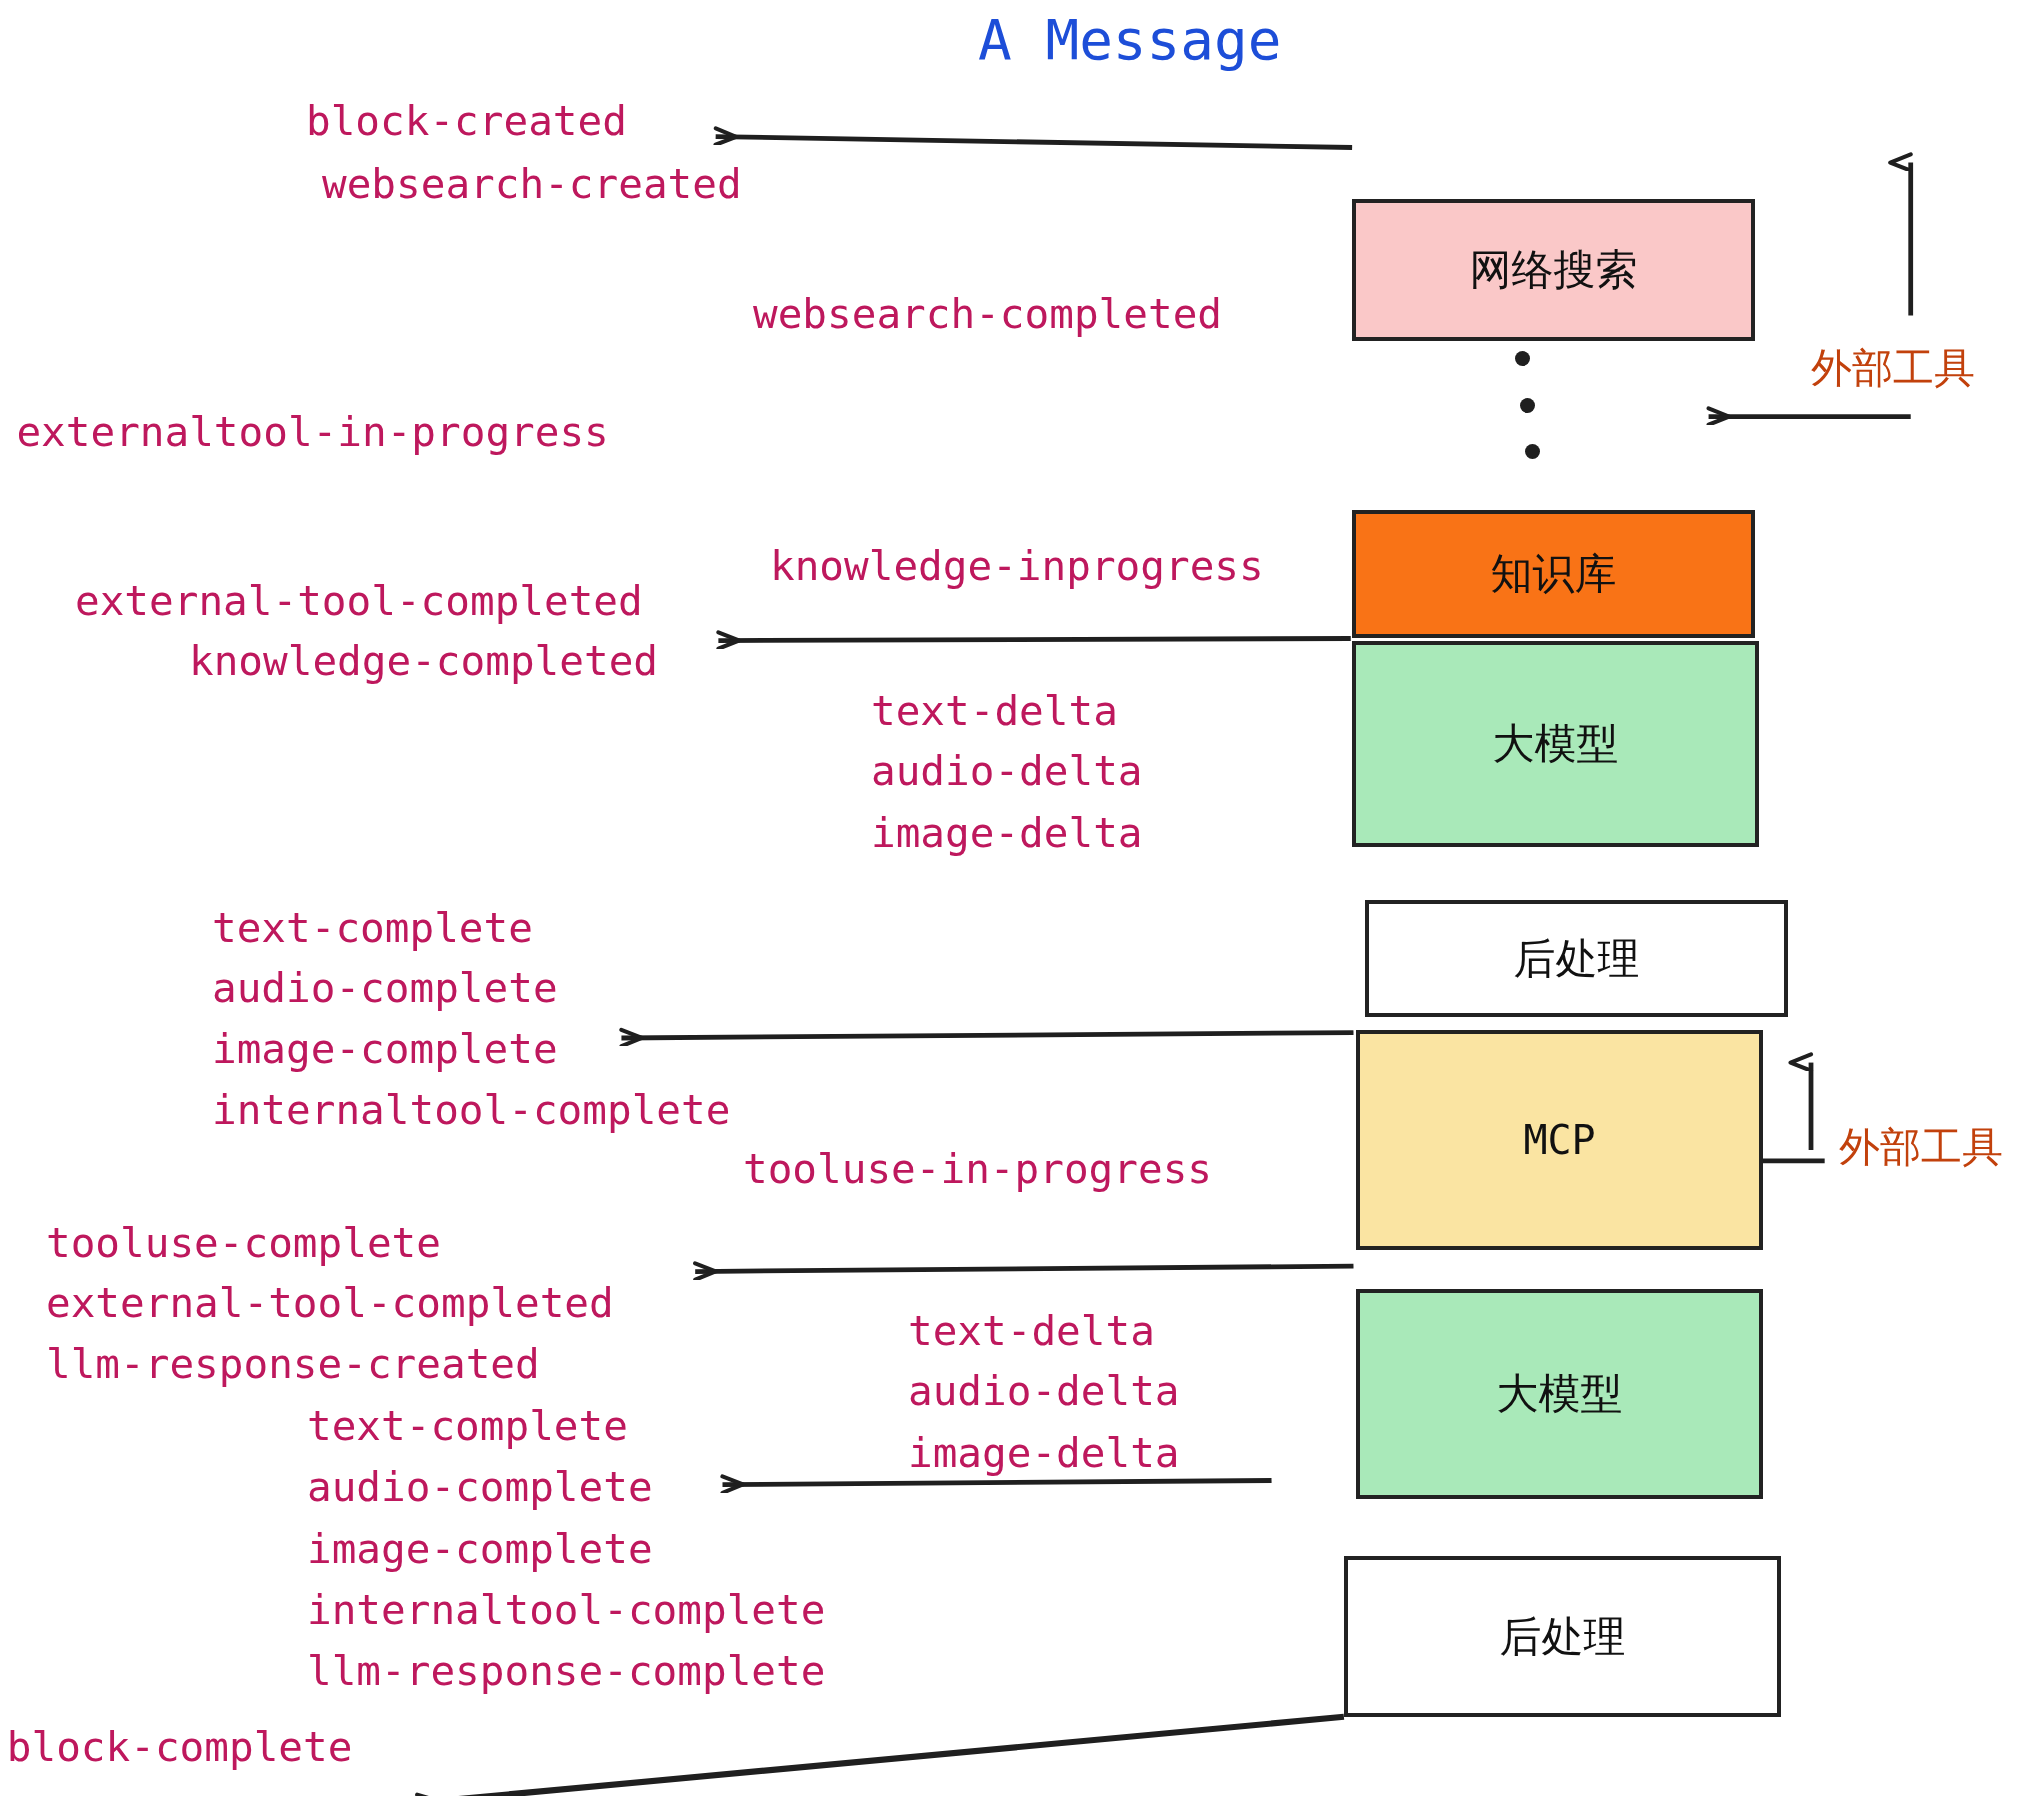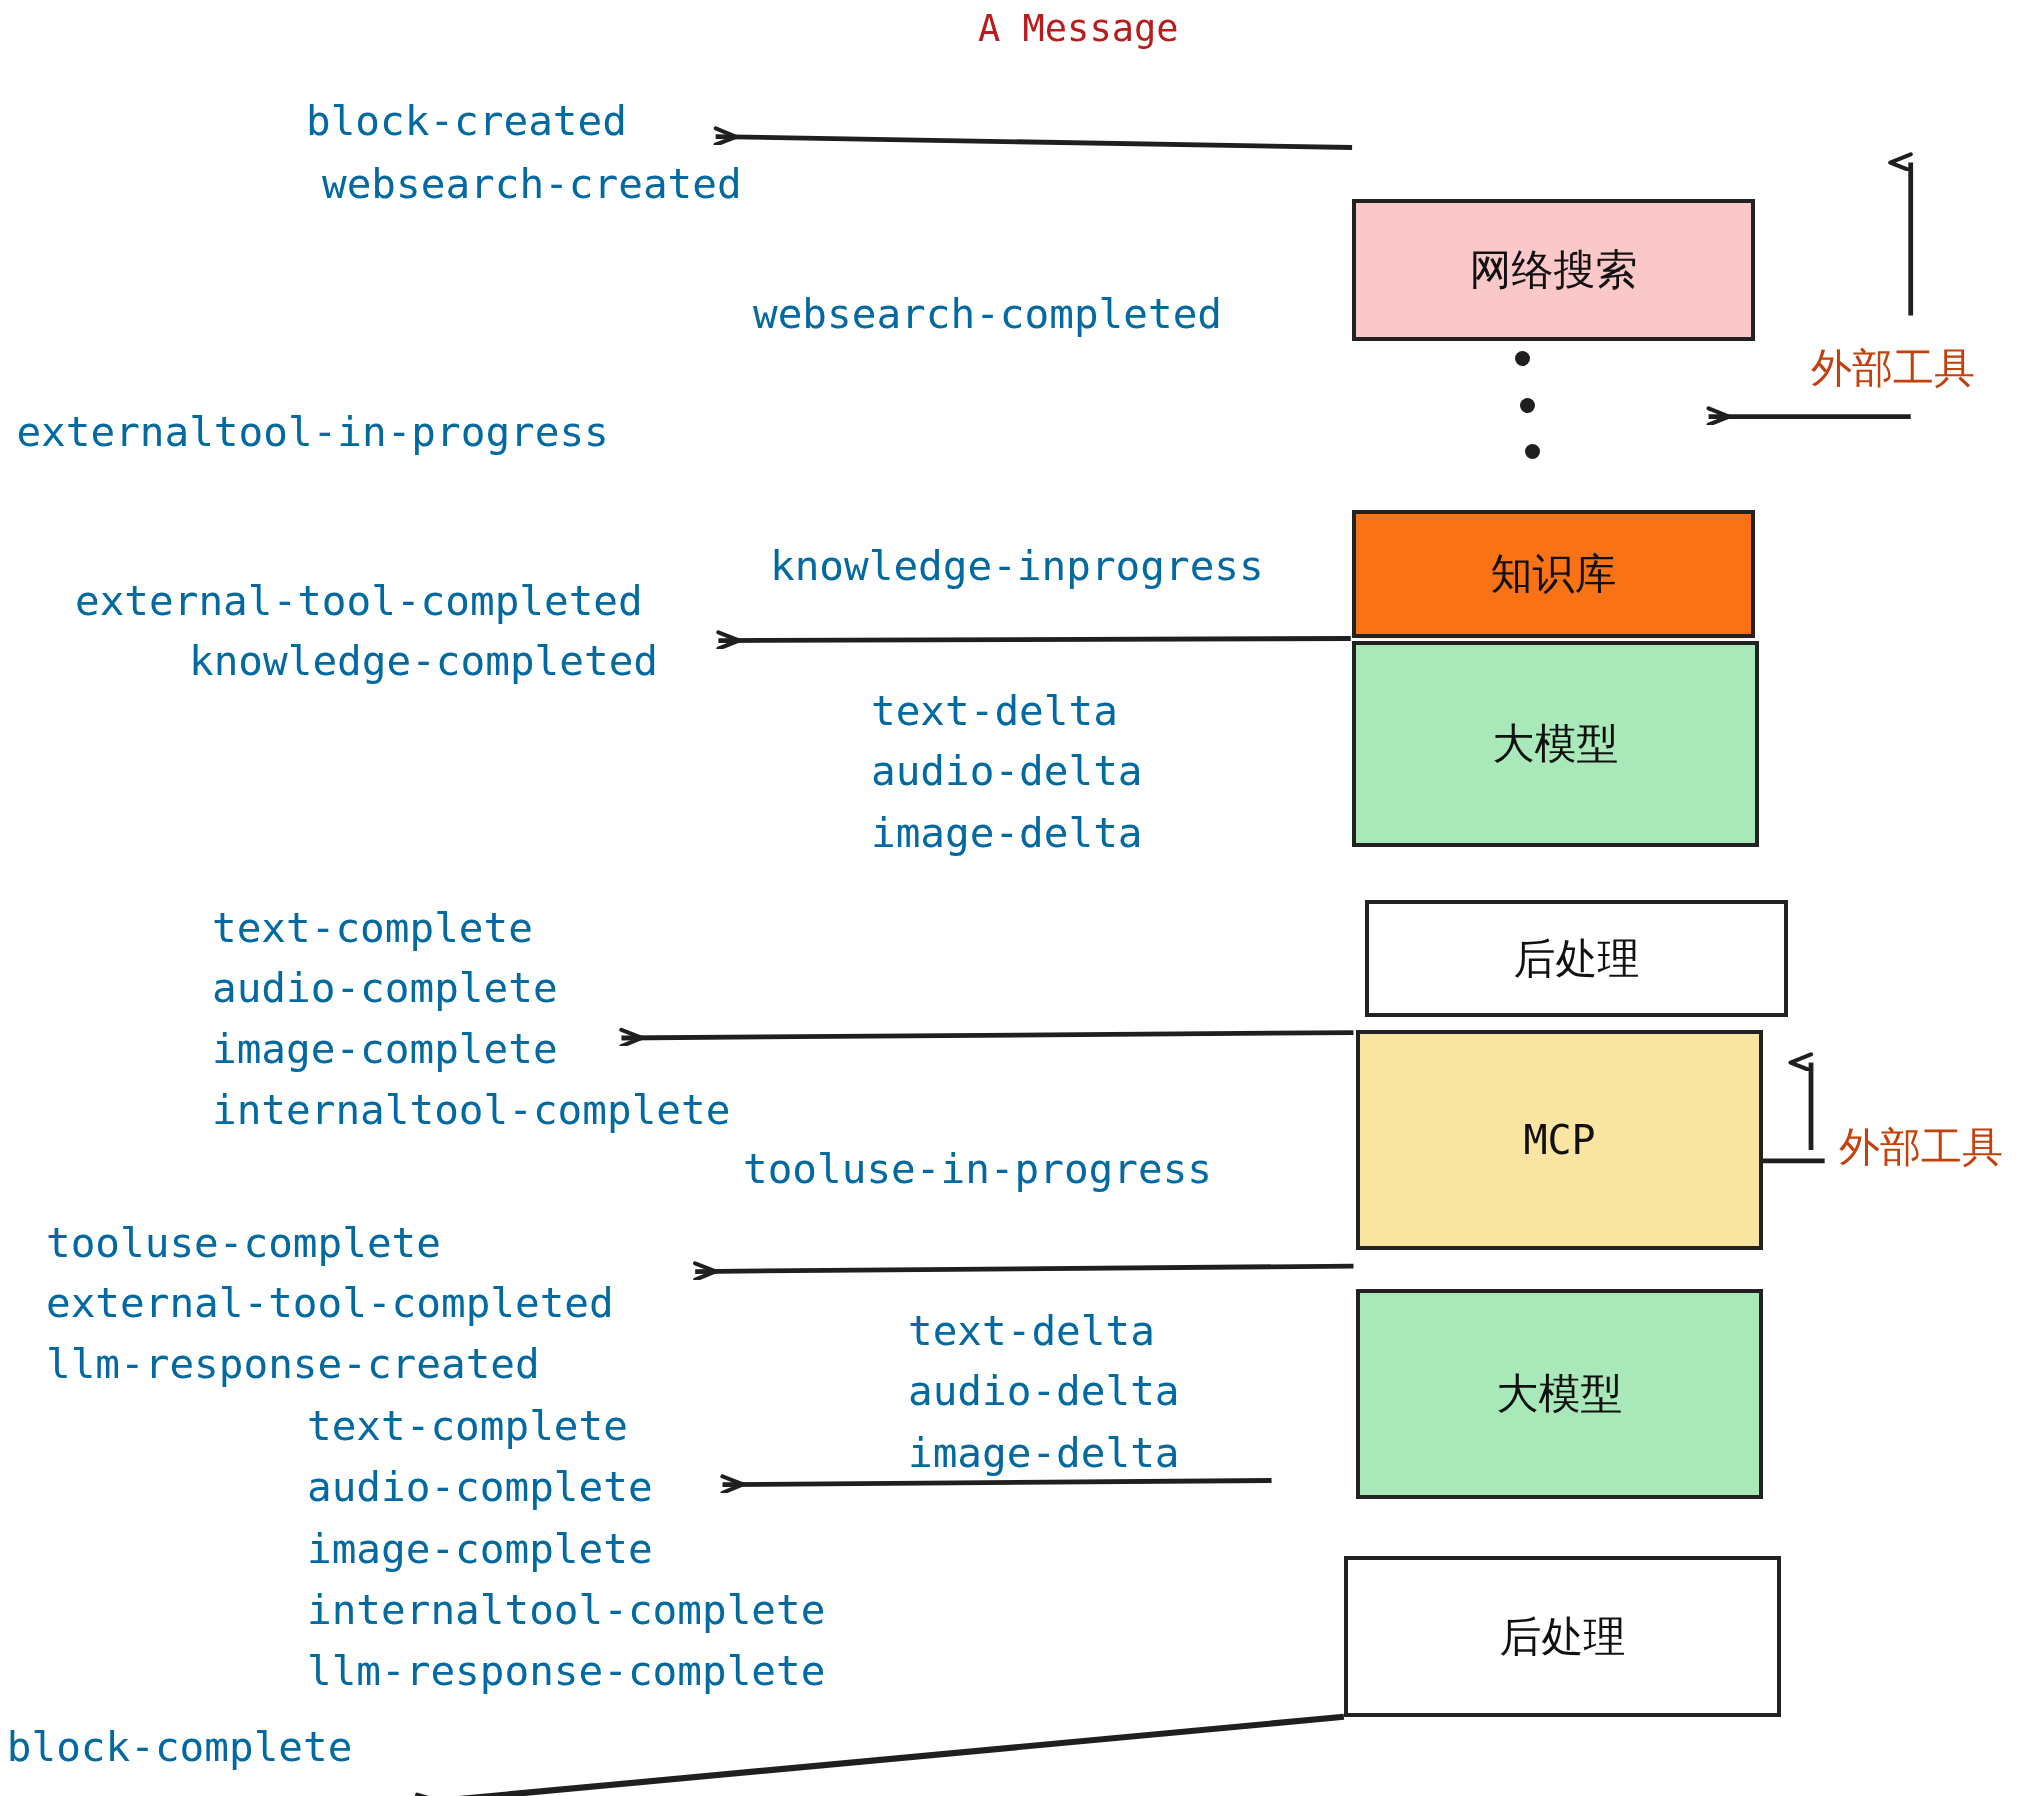--- a/index.html
+++ b/index.html
@@ -19,30 +19,30 @@
     position: absolute;
     inset: 0;
     width: 2035px;
     height: 1796px;
     pointer-events: none;
   }
   .evt {
     position: absolute;
     font-family: "DejaVu Sans Mono", monospace;
     font-size: 41px;
-    color: #0369a1;
+    color: #be185d;
     white-space: nowrap;
     letter-spacing: 0px;
     line-height: 1;
   }
   .title {
     position: absolute;
     font-family: "DejaVu Sans Mono", monospace;
-    font-size: 37px;
-    color: #b91c1c;
+    font-size: 56px;
+    color: #1d4ed8;
     white-space: nowrap;
   }
   .boxnode {
     position: absolute;
     box-sizing: border-box;
     border: 4.1px solid #222222;
     display: flex;
     align-items: center;
     justify-content: center;
     font-family: "DejaVu Sans", sans-serif;

